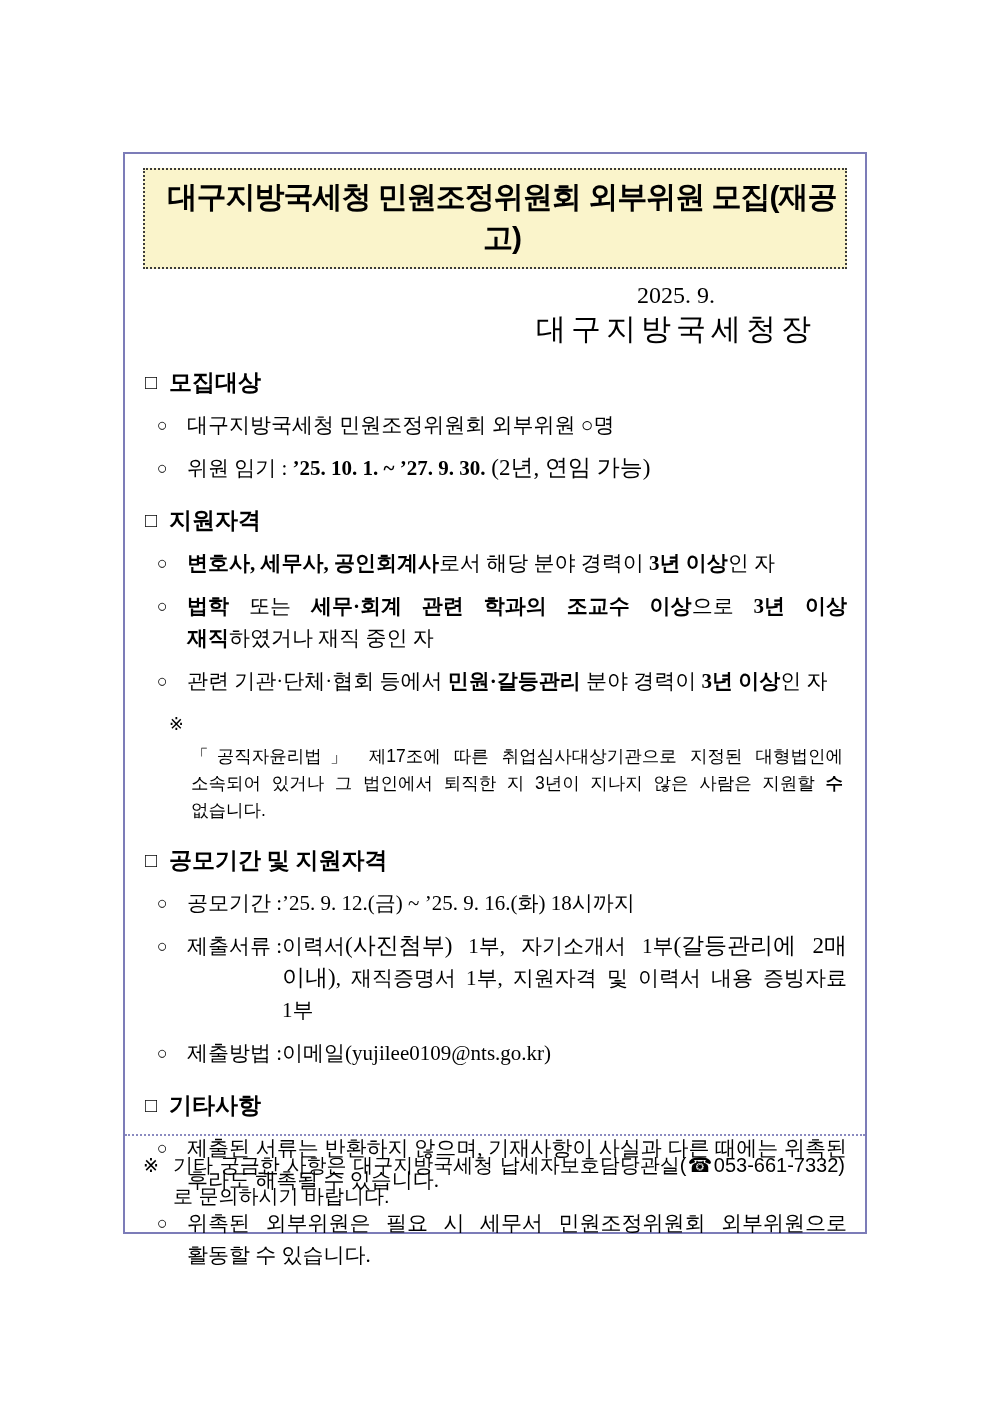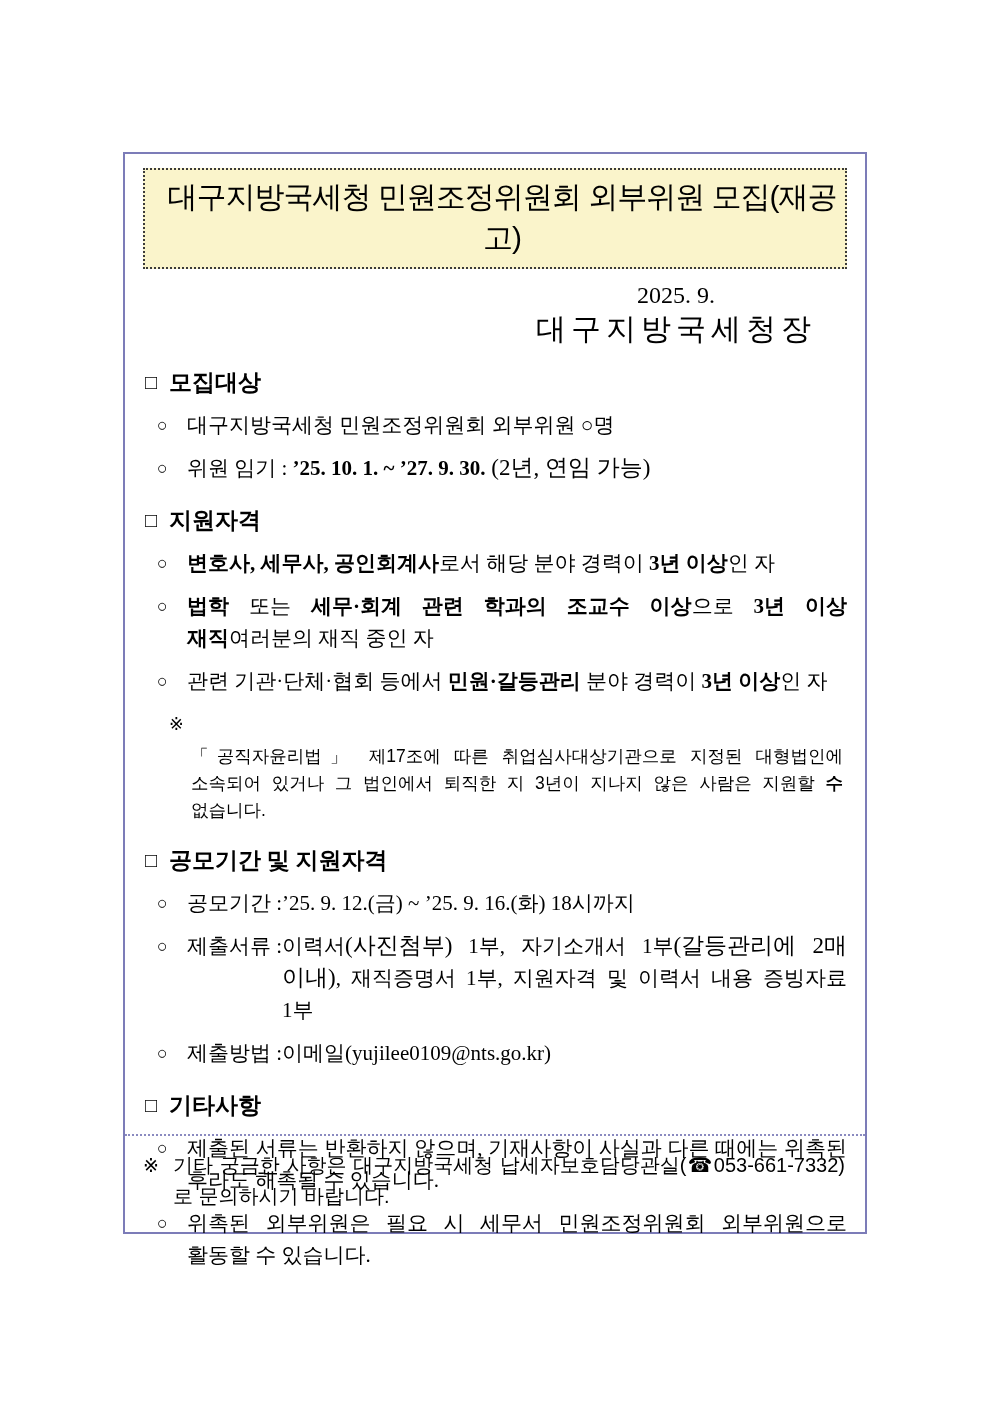--- a/index.html
+++ b/index.html
@@ -12,21 +12,21 @@
   .doc-box {
     position:absolute; left:123px; top:152px; width:744px; height:1082px;
     border:2px solid #7c7cb8;
     padding:14px 18px 0 18px;
   }
   .title-box {
     border:2px dotted #3a3a3a;
     background:#faf4cb;
     text-align:center;
     font-family:"Liberation Sans","DejaVu Sans",sans-serif;
-    font-weight:normal;
+    font-weight:bold;
     font-size:30px;
     letter-spacing:-1px;
     padding:7px 2px 8px 16px;
   }
   .intro {
     margin:26px 2px 0 2px;
     font-size:21px;
     line-height:33px;
     text-align:justify;
     text-indent:1.1em;
@@ -110,21 +110,21 @@
 
   <div class="sec">
     <span class="sq">□</span><span>지원자격</span>
   </div>
   <div class="row">
     <span class="mk">○</span>
     <span class="tx"><span class="bd">변호사, 세무사, 공인회계사</span><span>로서 해당 분야 경력이 </span><span class="bd">3년 이상</span><span>인 자</span></span>
   </div>
   <div class="row">
     <span class="mk">○</span>
-    <span class="tx"><span class="bd">법학</span><span> 또는 </span><span class="bd">세무·회계 관련 학과의 조교수 이상</span><span>으로 </span><span class="bd">3년 이상 재직</span><span>여러분의 재직 중인 자</span></span>
+    <span class="tx"><span class="bd">법학</span><span> 또는 </span><span class="bd">세무·회계 관련 학과의 조교수 이상</span><span>으로 </span><span class="bd">3년 이상 재직</span><span>하였거나 재직 중인 자</span></span>
   </div>
   <div class="row">
     <span class="mk">○</span>
     <span class="tx"><span>관련 기관·단체·협회 등에서 </span><span class="bd">민원·갈등관리</span><span> 분야 경력이 </span><span class="bd">3년 이상</span><span>인 자</span></span>
   </div>
   <div class="note-row">
     <span class="note-mk">※</span>
     <span class="note-tx"><span>「공직자윤리법」 제17조에 따른 취업심사대상기관으로 지정된 대형법인에 소속되어 있거나 그 법인에서 퇴직한 지 3년이 지나지 않은 사람은 지원할 </span><span class="bd">수</span><span> 없습니다.</span></span>
   </div>
 

